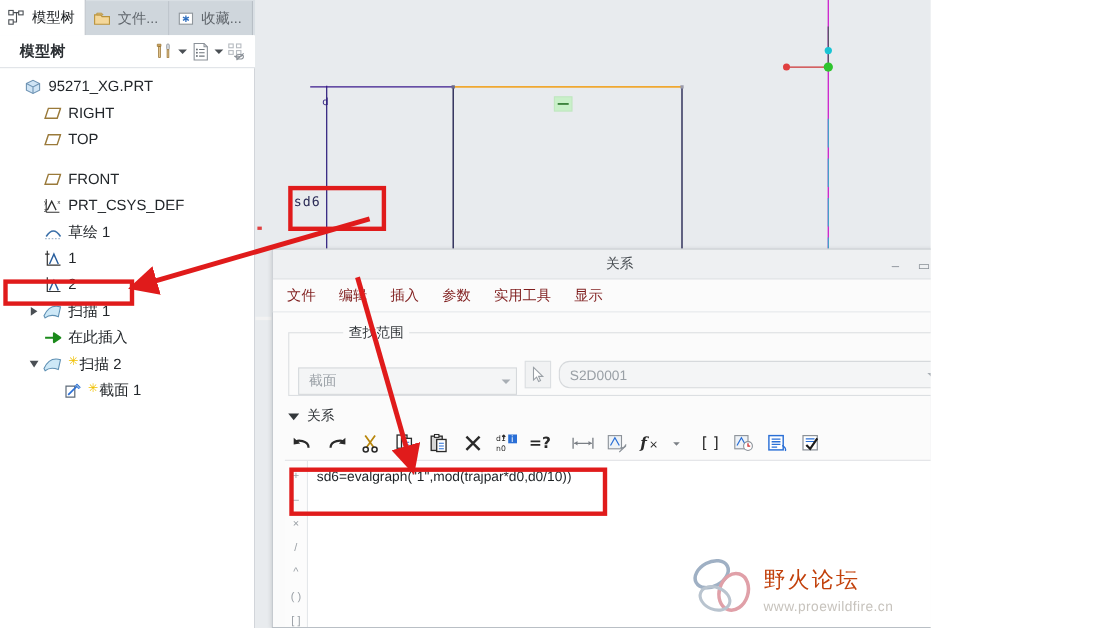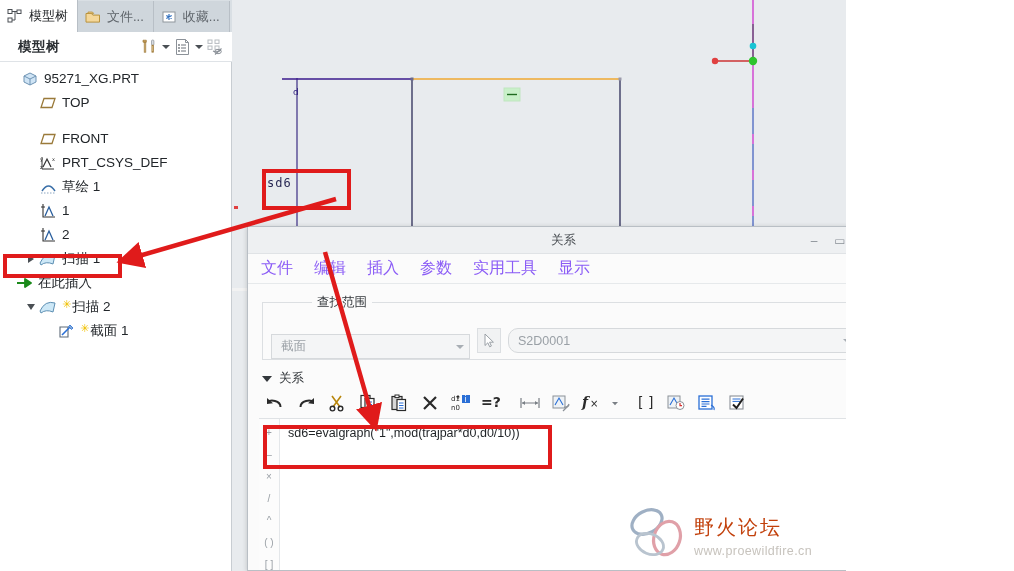--- a/index.html
+++ b/index.html
@@ -124,21 +124,21 @@
   }
   #dlg-winbtns {
     position: absolute; right: 6px; top: 0; height: 27px;
     display: flex; align-items: center; gap: 12px;
   }
   .winbtn { font-size: 12px; color: #8a9097; width: 14px; text-align:center; cursor: default; }
   #dlg-menu {
     height: 30px; background: #fbfbfb;
     border-bottom: 1px solid #e6e9eb;
     display: flex; align-items: center; padding-left: 13px; gap: 21px;
-    font-size: 16px; color: #8b5cf6;
+    font-size: 13px; color: #7f1d1d;
   }
   #dlg-menu span { cursor: default; }
 
   #scope-group {
     position: absolute; left: 14px; top: 75px;
     width: 604px; height: 58px;
     border: 1px solid #dcdfe2;
     background: #fbfbfb;
   }
   #scope-legend {
@@ -336,20 +336,29 @@
           </span>
           <span class="tlabel">95271_XG.PRT</span>
         </div>
         <div class="tnode" style="padding-left: 24px;">
           <span class="arrow"></span>
           <span class="ticon">
             <svg width="16" height="14" viewBox="0 0 16 14">
               <path d="M4 2.5 L15 2.5 L12 11.5 L1 11.5 z" fill="none" stroke="#9a7a3a" stroke-width="1.3"></path>
             </svg>
           </span>
+          <span class="tlabel">RIGHT</span>
+        </div>
+        <div class="tnode" style="padding-left: 24px;">
+          <span class="arrow"></span>
+          <span class="ticon">
+            <svg width="16" height="14" viewBox="0 0 16 14">
+              <path d="M4 2.5 L15 2.5 L12 11.5 L1 11.5 z" fill="none" stroke="#9a7a3a" stroke-width="1.3"></path>
+            </svg>
+          </span>
           <span class="tlabel">TOP</span>
         </div>
         <div class="tnode" style="padding-left: 24px; margin-top: 12px;">
           <span class="arrow"></span>
           <span class="ticon">
             <svg width="16" height="14" viewBox="0 0 16 14">
               <path d="M4 2.5 L15 2.5 L12 11.5 L1 11.5 z" fill="none" stroke="#9a7a3a" stroke-width="1.3"></path>
             </svg>
           </span>
           <span class="tlabel">FRONT</span>
@@ -403,21 +412,21 @@
           <span class="arrow">
             <i class="r"></i>
           </span>
           <span class="ticon">
             <svg width="18" height="15" viewBox="0 0 18 15">
               <path d="M1 11 Q6 0 16 3 L14 12 Q7 9 2 13 z" fill="#cde8f7" stroke="#5d8fb3" stroke-width="1"></path>
             </svg>
           </span>
           <span class="tlabel">扫描 1</span>
         </div>
-        <div class="tnode" style="">
+        <div class="tnode" style="padding-left: 24px;">
           <span class="arrow"></span>
           <span class="ticon">
             <svg width="16" height="14" viewBox="0 0 16 14">
               <path d="M1 7 h8 M9 3 L15 7 L9 11 z" fill="#1b8a1b" stroke="#1b8a1b" stroke-width="1.8" stroke-linejoin="round"></path>
             </svg>
           </span>
           <span class="tlabel">在此插入</span>
         </div>
         <div class="tnode" style="padding-left: 24px;">
           <span class="arrow">

